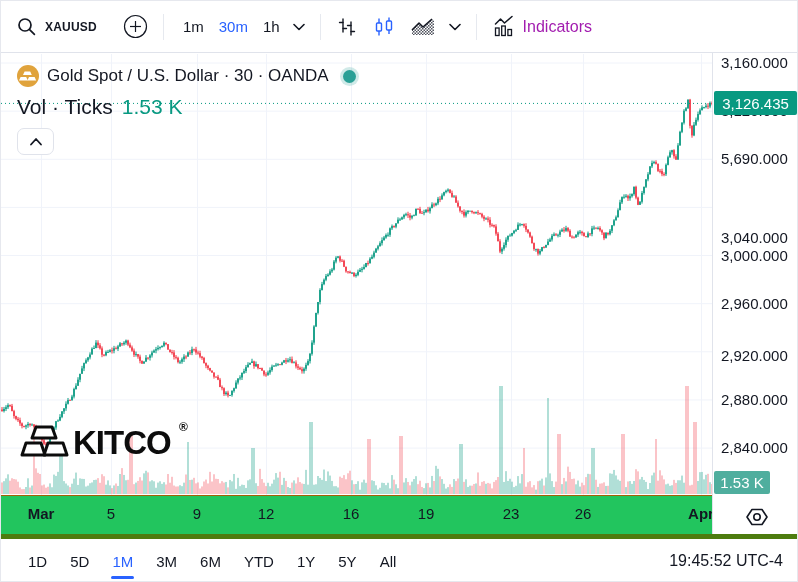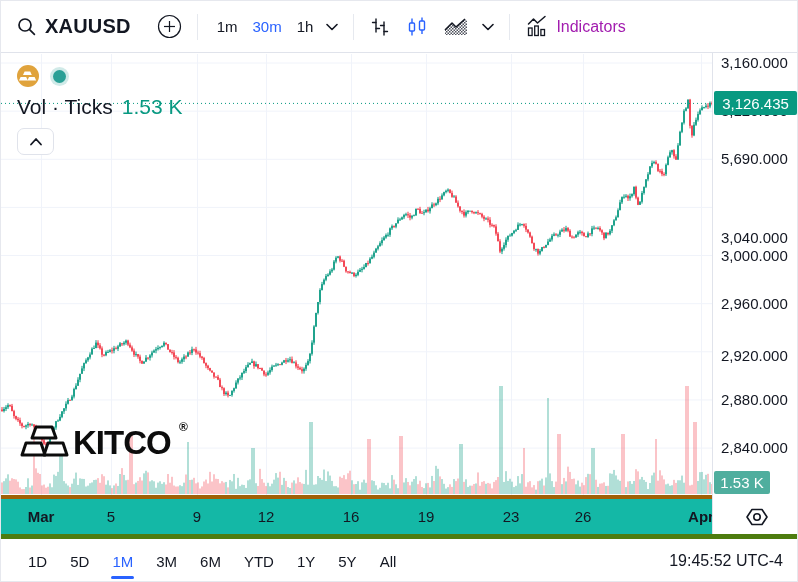--- a/index.html
+++ b/index.html
@@ -7,21 +7,21 @@
   body { font-family: "Liberation Sans", sans-serif; color:#131722; }
 
   .app { position:relative; width:798px; height:582px; background:#fff; overflow:hidden;
          border:1px solid #e6e8ee; }
 
   
   .toolbar { position:absolute; top:0; left:0; width:100%; height:52px; background:#fff;
              border-bottom:1px solid #e0e3eb; display:flex; align-items:center;
              padding-left:16px; z-index:6; }
   .icon-btn { display:flex; align-items:center; justify-content:center; cursor:pointer; }
-  .sym { font-size:20px; font-weight:700; color:#131722; margin-left:9px; letter-spacing:.2px; }
+  .sym { font-size:12px; font-weight:700; color:#131722; margin-left:9px; letter-spacing:.2px; }
   .plus-wrap { margin-left:26px; }
   .sep { width:1px; height:26px; background:#e6e9ef; margin:0 15px; }
   .tfs { display:flex; align-items:center; gap:15px; margin-left:4px; }
   .tf { font-size:15px; font-weight:500; color:#131722; cursor:pointer; }
   .tf.active { color:#2962ff; }
   .chev { margin-left:13px; }
   .styles { display:flex; align-items:center; gap:15px; }
   .indicators { display:flex; align-items:center; gap:8px; cursor:pointer; }
   .indicators .lbl { font-size:16px; color:#a21caf; }
 
@@ -50,22 +50,22 @@
   .ptick { position:absolute; left:8px; font-size:15px; line-height:18px; color:#131722; white-space:nowrap; }
   .pbadge { position:absolute; left:1px; width:83px; height:24px; background:#089981; color:#fff;
             font-size:15px; display:flex; align-items:center; justify-content:center;
             border-radius:2px; z-index:2; }
   .vbadge { position:absolute; left:1px; top:418px; width:56px; height:23px; background:#4fae9e;
             color:#fff; font-size:15px; display:flex; align-items:center; justify-content:center;
             border-radius:2px; }
   .axis-gear { position:absolute; left:32px; top:452px; cursor:pointer; }
 
   
-  .time-axis { position:absolute; left:0; top:494px; width:711px; height:39px; background:#14b8a6;
-               border-top:4px solid #a16207; overflow:hidden; z-index:3; }
+  .time-axis { position:absolute; left:0; top:494px; width:711px; height:39px; background:#22c55e;
+               border-top:1px solid #a16207; overflow:hidden; z-index:3; }
   .ttick { position:absolute; top:9px; transform:translateX(-50%); font-size:15px; color:#131722; }
   .ttick.bold { font-weight:700; }
 
   
   .rangebar { position:absolute; left:0; top:533px; width:798px; height:49px; background:#fff;
               border-top:5px solid #4d7c0f; display:flex; align-items:center;
               padding:0 12px 0 27px; gap:23px; z-index:6; }
   .range { position:relative; font-size:15px; font-weight:500; color:#131722; cursor:pointer; }
   .range.active { color:#2962ff; }
   .range.active::after { content:""; position:absolute; left:-1px; right:-1px; bottom:-9px;
@@ -1257,20 +1257,21 @@
   <div class="legend">
     <div class="lrow1">
       <span style="display:flex">
         <svg width="22" height="22" viewBox="0 0 22 22">
           <circle cx="11" cy="11" r="11" fill="#e0a33c"></circle>
           <path d="M7.6 6.6 L13.2 6.6 L14.8 10.1 L6 10.1 Z" fill="#fff"></path>
           <path d="M3.6 12 L9.2 12 L10.8 15.5 L2 15.5 Z" fill="#fff"></path>
           <path d="M12 12 L17.6 12 L19.2 15.5 L10.4 15.5 Z" fill="#fff"></path>
         </svg>
       </span>
+      <span class="legend-title">Gold Spot / U.S. Dollar · 30 · OANDA</span>
       <span class="status-dot"></span>
     </div>
     <div class="lrow3">
       <span class="k">Vol · Ticks</span>
       <span class="val">1.53 K</span>
     </div>
     <div class="collapse-btn">
       <svg width="14" height="9" viewBox="0 0 14 9" fill="none">
         <path d="M2 7.5 L7 2 L12 7.5" stroke="#131722" stroke-width="1.8" stroke-linecap="round" stroke-linejoin="round"></path>
       </svg>

